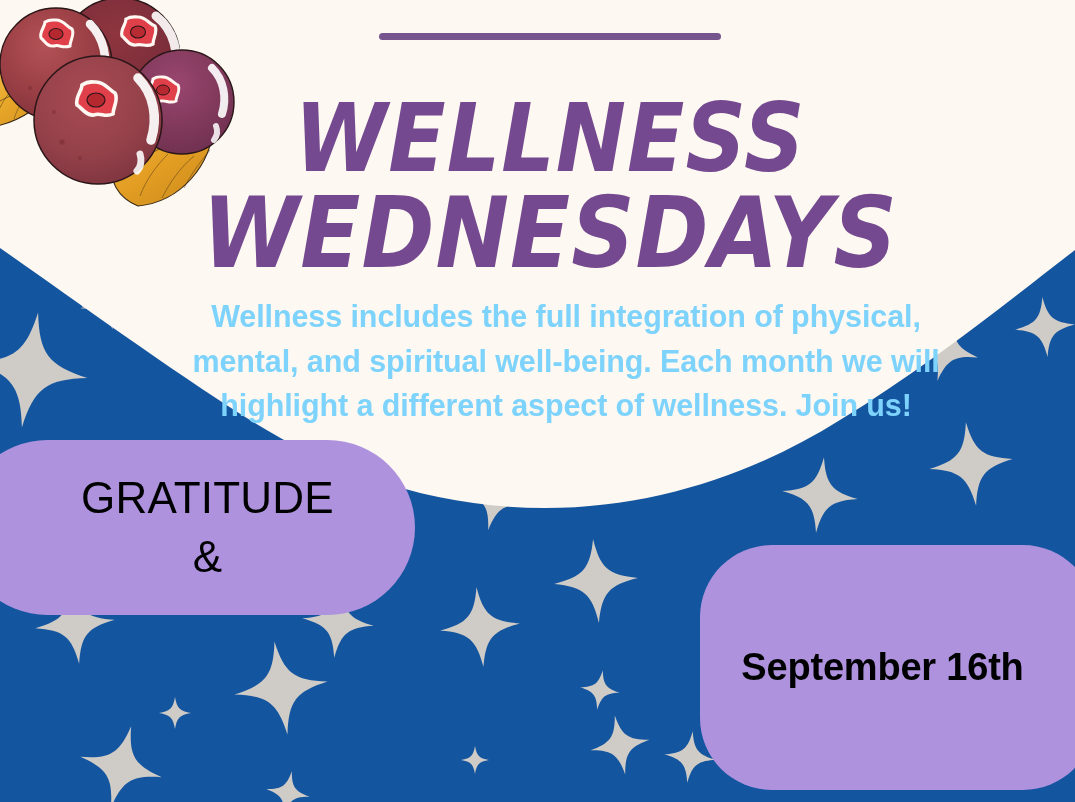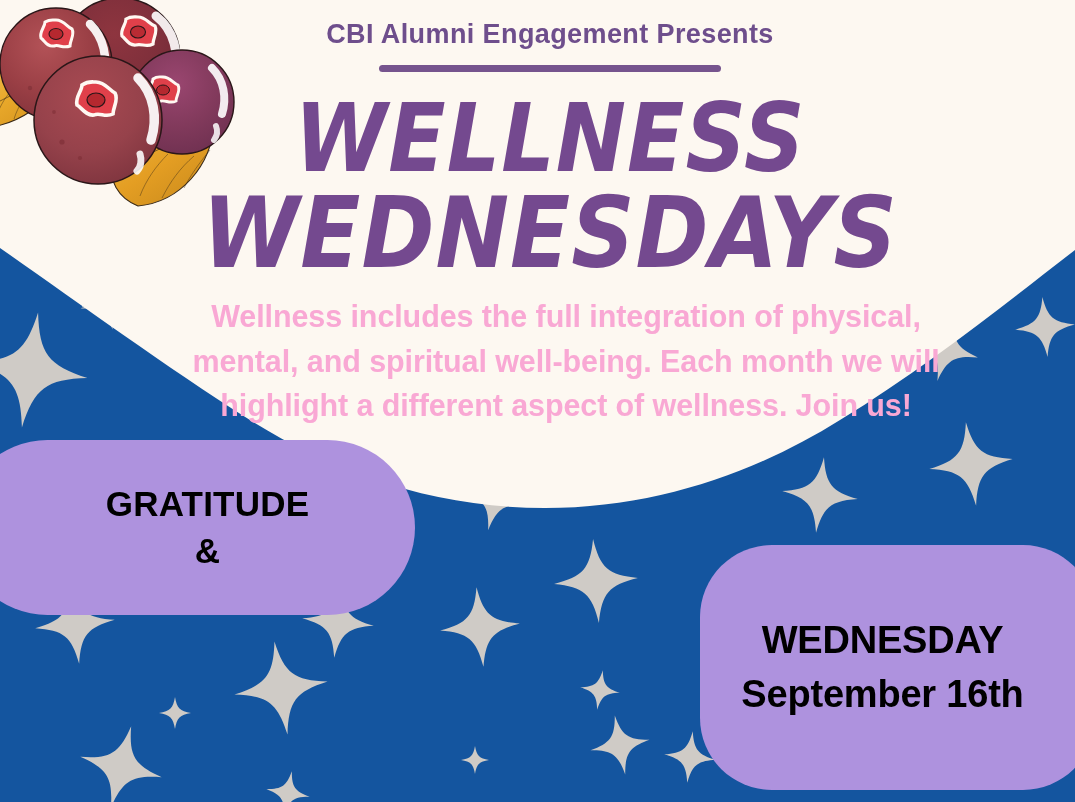--- a/index.html
+++ b/index.html
@@ -82,21 +82,21 @@
     font-size: 88px;
   }
 
   
   #body-copy {
     position: absolute;
     left: 190px;
     top: 294px;
     width: 752px;
     text-align: center;
-    color: #f9a8d4;
+    color: #7dd3fc;
     font-size: 30.5px;
     font-weight: bold;
     line-height: 1.46;
     letter-spacing: -0.1px;
   }
 
   
   .badge {
     position: absolute;
     background: #AE92DE;
@@ -110,22 +110,22 @@
   #badge-topic {
     left: -40px;
     top: 440px;
     width: 455px;
     height: 175px;
     border-radius: 90px;
     padding-left: 40px;
     box-sizing: border-box;
   }
   #badge-topic .ln {
-    font-size: 35px;
-    font-weight: bold;
+    font-size: 44px;
+    font-weight: normal;
     line-height: 1.33;
     letter-spacing: 0.2px;
   }
   #badge-when {
     left: 700px;
     top: 545px;
     width: 395px;
     height: 245px;
     border-radius: 72px;
     padding-right: 30px;
@@ -282,34 +282,32 @@
         <path d="M0,-20 C9,-20 13,-12 19,-9 C23,-2 17,5 17,12 C9,16 4,10 -2,13 C-10,14 -14,6 -19,3 C-21,-5 -14,-11 -14,-17 C-8,-21 -5,-20 0,-20 Z" fill="#E0404A" stroke="#FFF8F2" stroke-width="3.6"></path>
         <ellipse cx="0" cy="-2" rx="9" ry="7" fill="#B5282F" stroke="#2A1618" stroke-width="1.2"></ellipse>
       </g>
       <circle cx="74" cy="150" r="2.6" fill="#76282F" opacity="0.5"></circle>
       <circle cx="92" cy="166" r="2.1" fill="#76282F" opacity="0.45"></circle>
       <circle cx="66" cy="120" r="1.9" fill="#76282F" opacity="0.45"></circle>
     </g>
   </svg>
 
   <div id="header-block">
-    <div id="presenter">CBI Alumni Engagement Presents</div>
     <div id="rule"></div>
   </div>
 
   <div id="main-title">
     <span class="tl l1">WELLNESS</span>
     <span class="tl l2">WEDNESDAYS</span>
   </div>
 
   <div id="body-copy">Wellness includes the full integration of physical, mental, and spiritual well-being. Each month we will highlight a different aspect of wellness. Join us!</div>
 
   <div class="badge" id="badge-topic">
     <div class="ln">GRATITUDE</div>
     <div class="ln">&amp;</div>
   </div>
 
   <div class="badge" id="badge-when">
-    <div class="ln">WEDNESDAY</div>
     <div class="ln">September 16th</div>
   </div>
 
 </div>
 
 </body></html>

